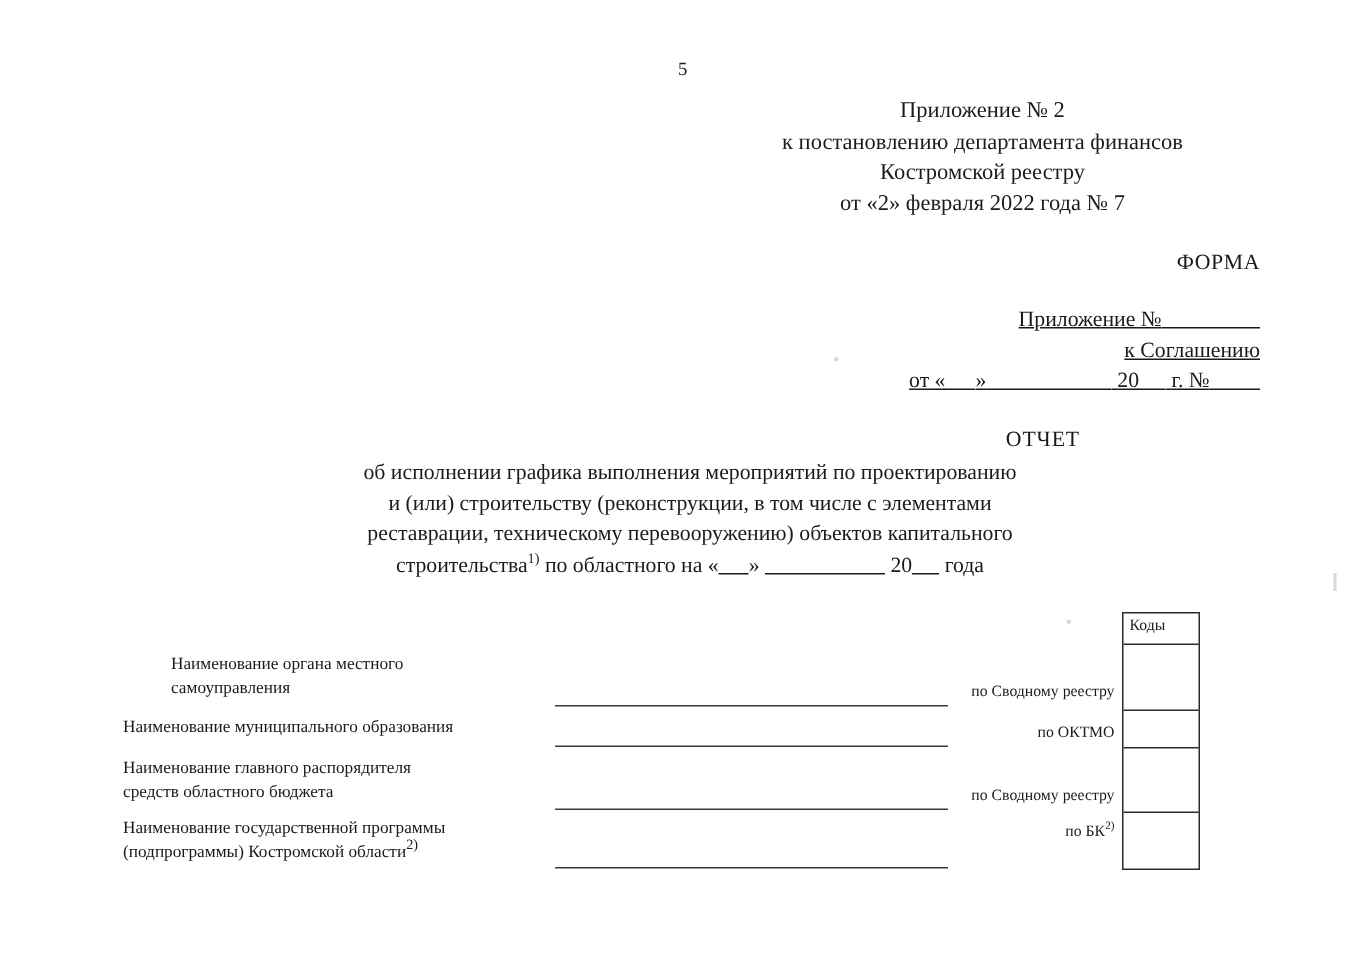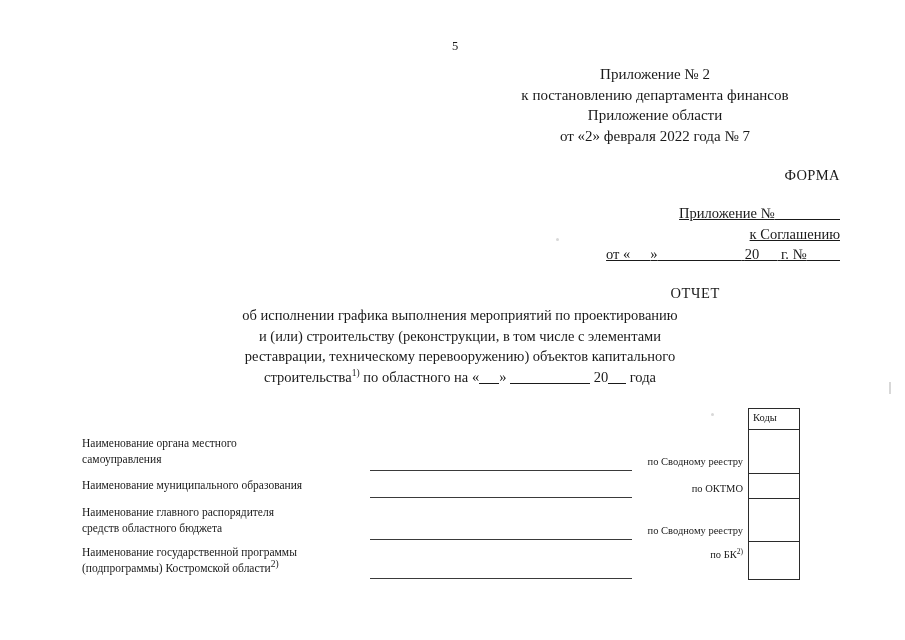--- a/index.html
+++ b/index.html
@@ -161,21 +161,21 @@
 </head>
 <body>
 
 <div id="page">
 
   <div class="page-number">5</div>
 
   <div class="appendix-block">
     <div class="ln">Приложение № 2</div>
     <div class="ln">к постановлению департамента финансов</div>
-    <div class="ln">Приложение области</div>
+    <div class="ln">Костромской реестру</div>
     <div class="ln">от «2» февраля 2022 года № 7</div>
   </div>
 
   <div class="forma">ФОРМА</div>
 
   <div class="agreement-block">
     <div class="ln">
       <span>Приложение №</span>
       <span class="u-med"></span>
     </div>
@@ -197,21 +197,21 @@
     <div class="ln">реставрации, техническому перевооружению) объектов капитального</div>
     <div class="ln">
       <span>строительства</span><sup>1)</sup>
       <span>по областного на «</span><span class="u-xs"></span><span>»</span>
       <span class="u-long"></span>
       <span>20</span><span class="u-sm"></span>
       <span>года</span>
     </div>
   </div>
 
-  <div class="field-label" style="top:436px;">
+  <div class="field-label" style="top:436px;margin-left:32px;">
     <div>Наименование органа местного</div>
     <div>самоуправления</div>
   </div>
   <div class="field-rule" style="top:470px;"></div>
   <div class="code-caption" style="top:455px;">по Сводному реестру</div>
 
   <div class="field-label" style="top:478px;">
     <div>Наименование муниципального образования</div>
   </div>
   <div class="field-rule" style="top:497px;"></div>

